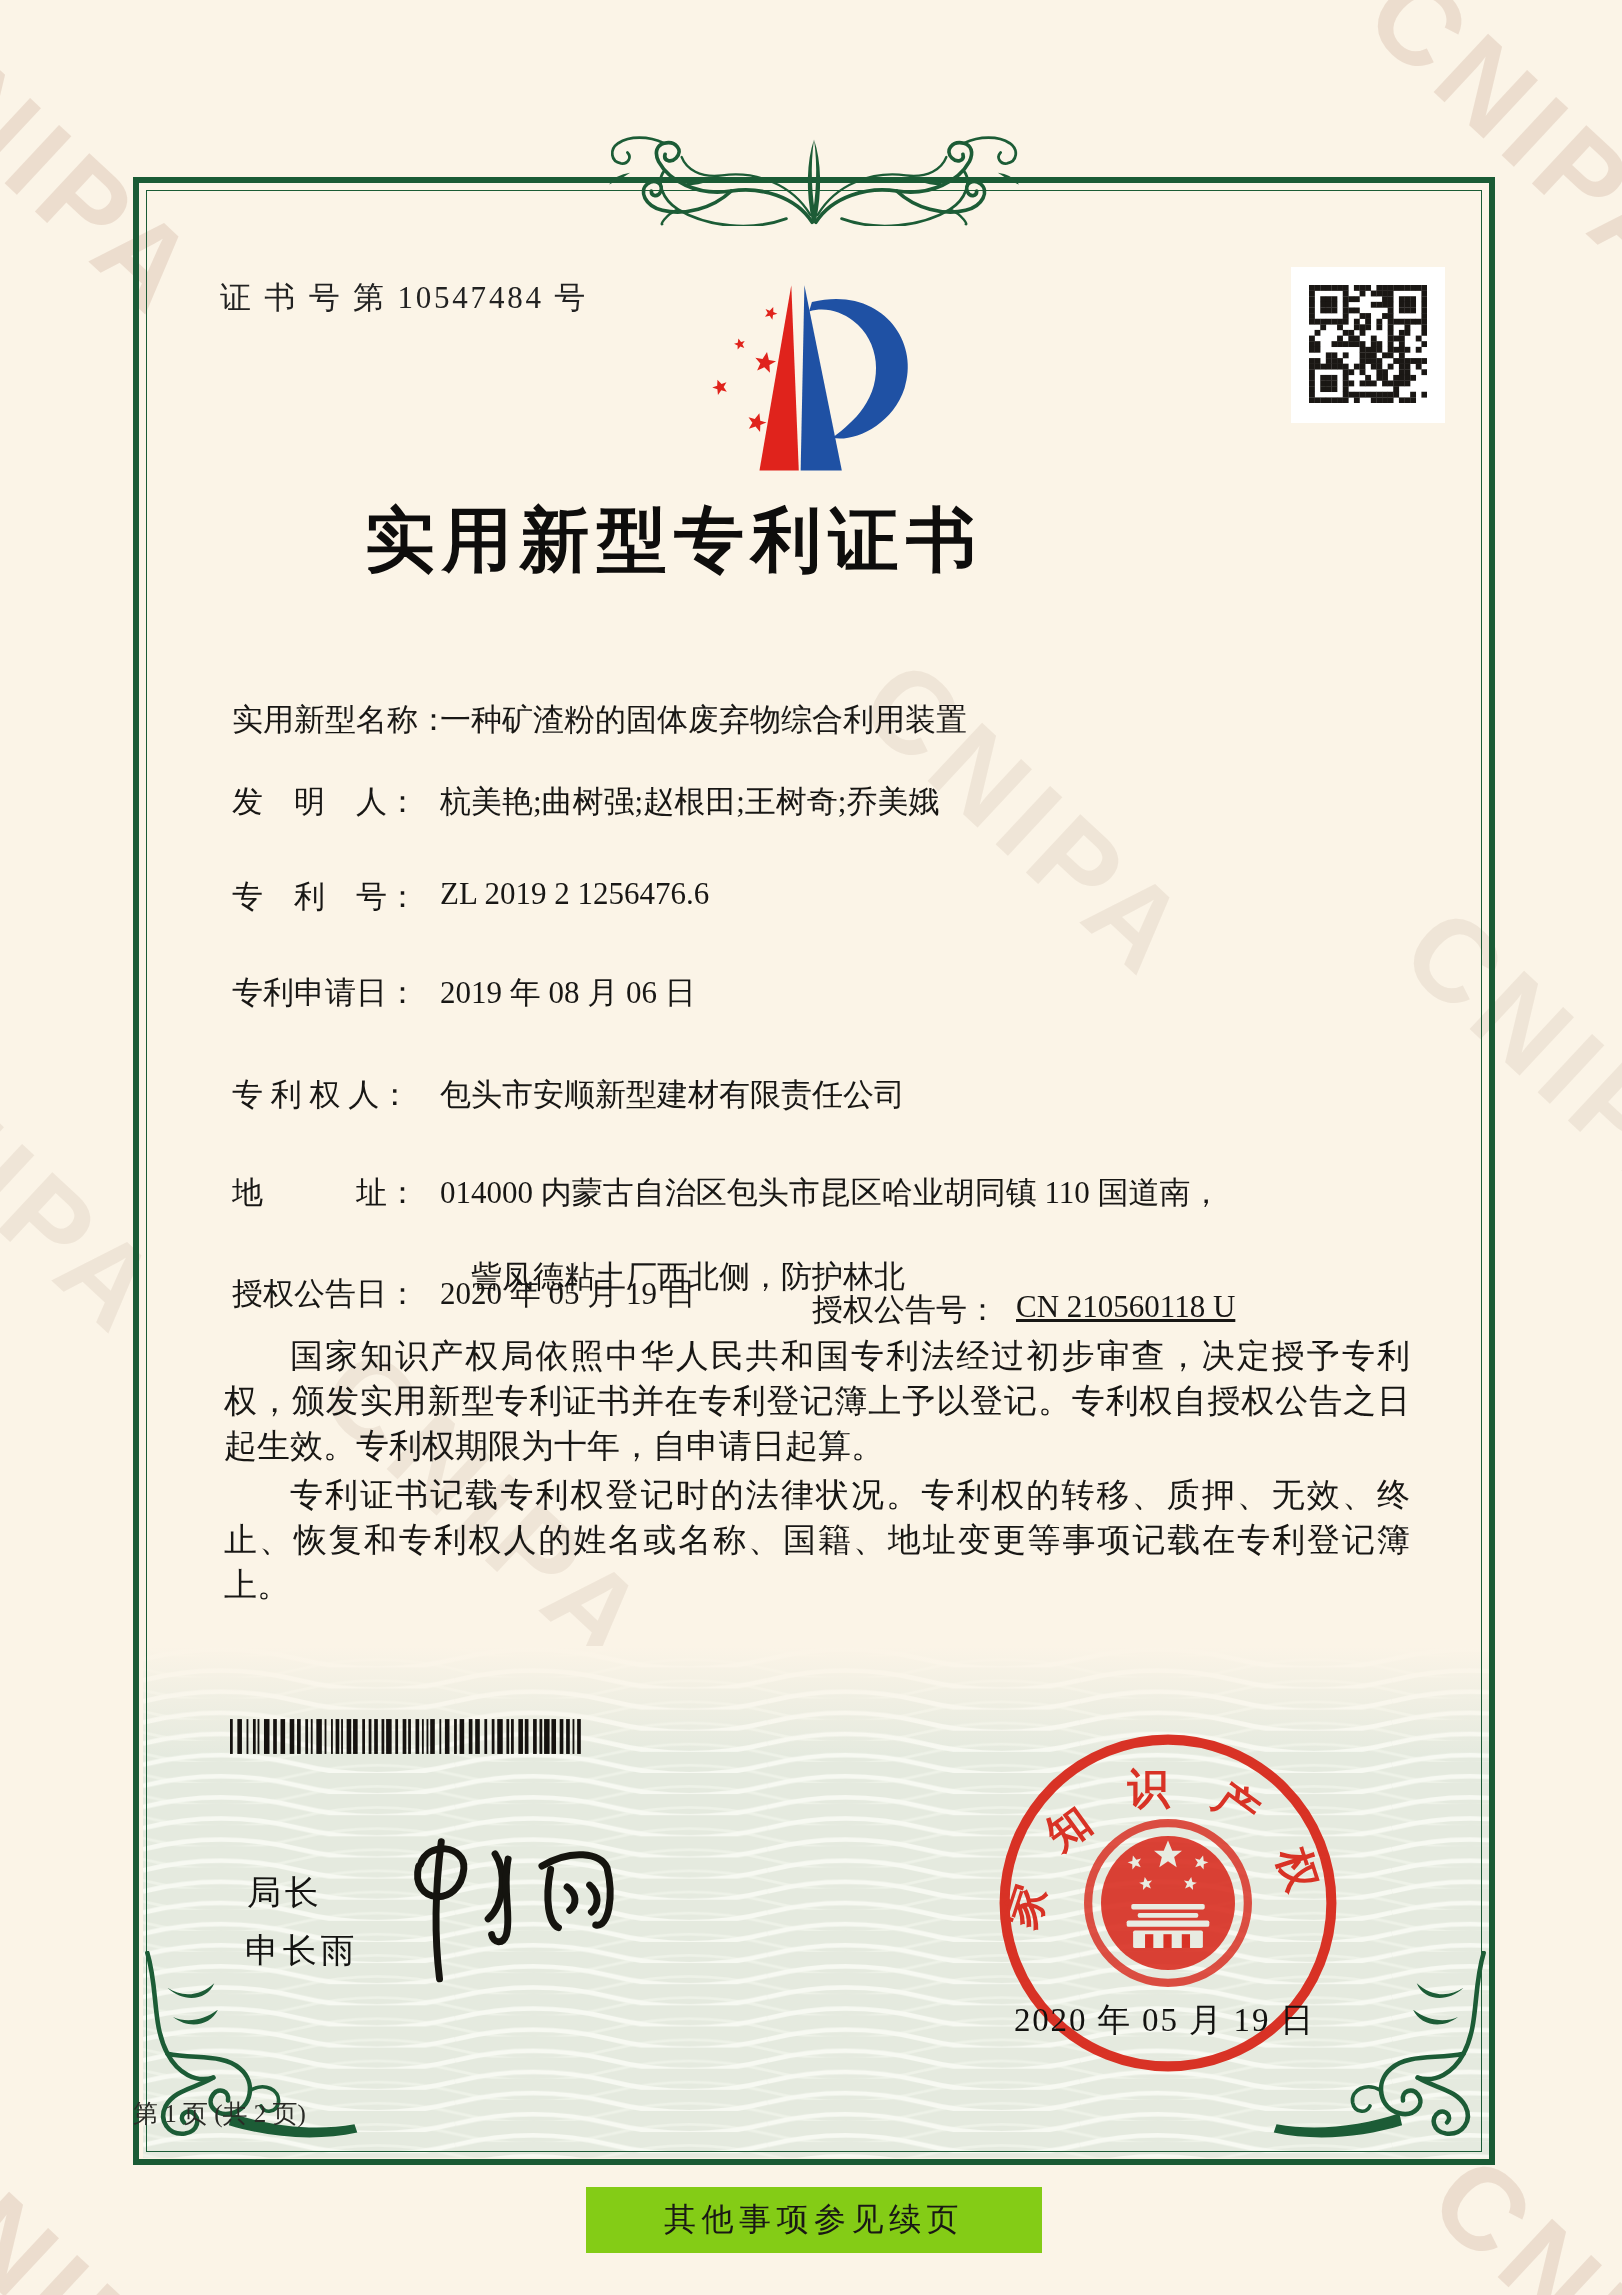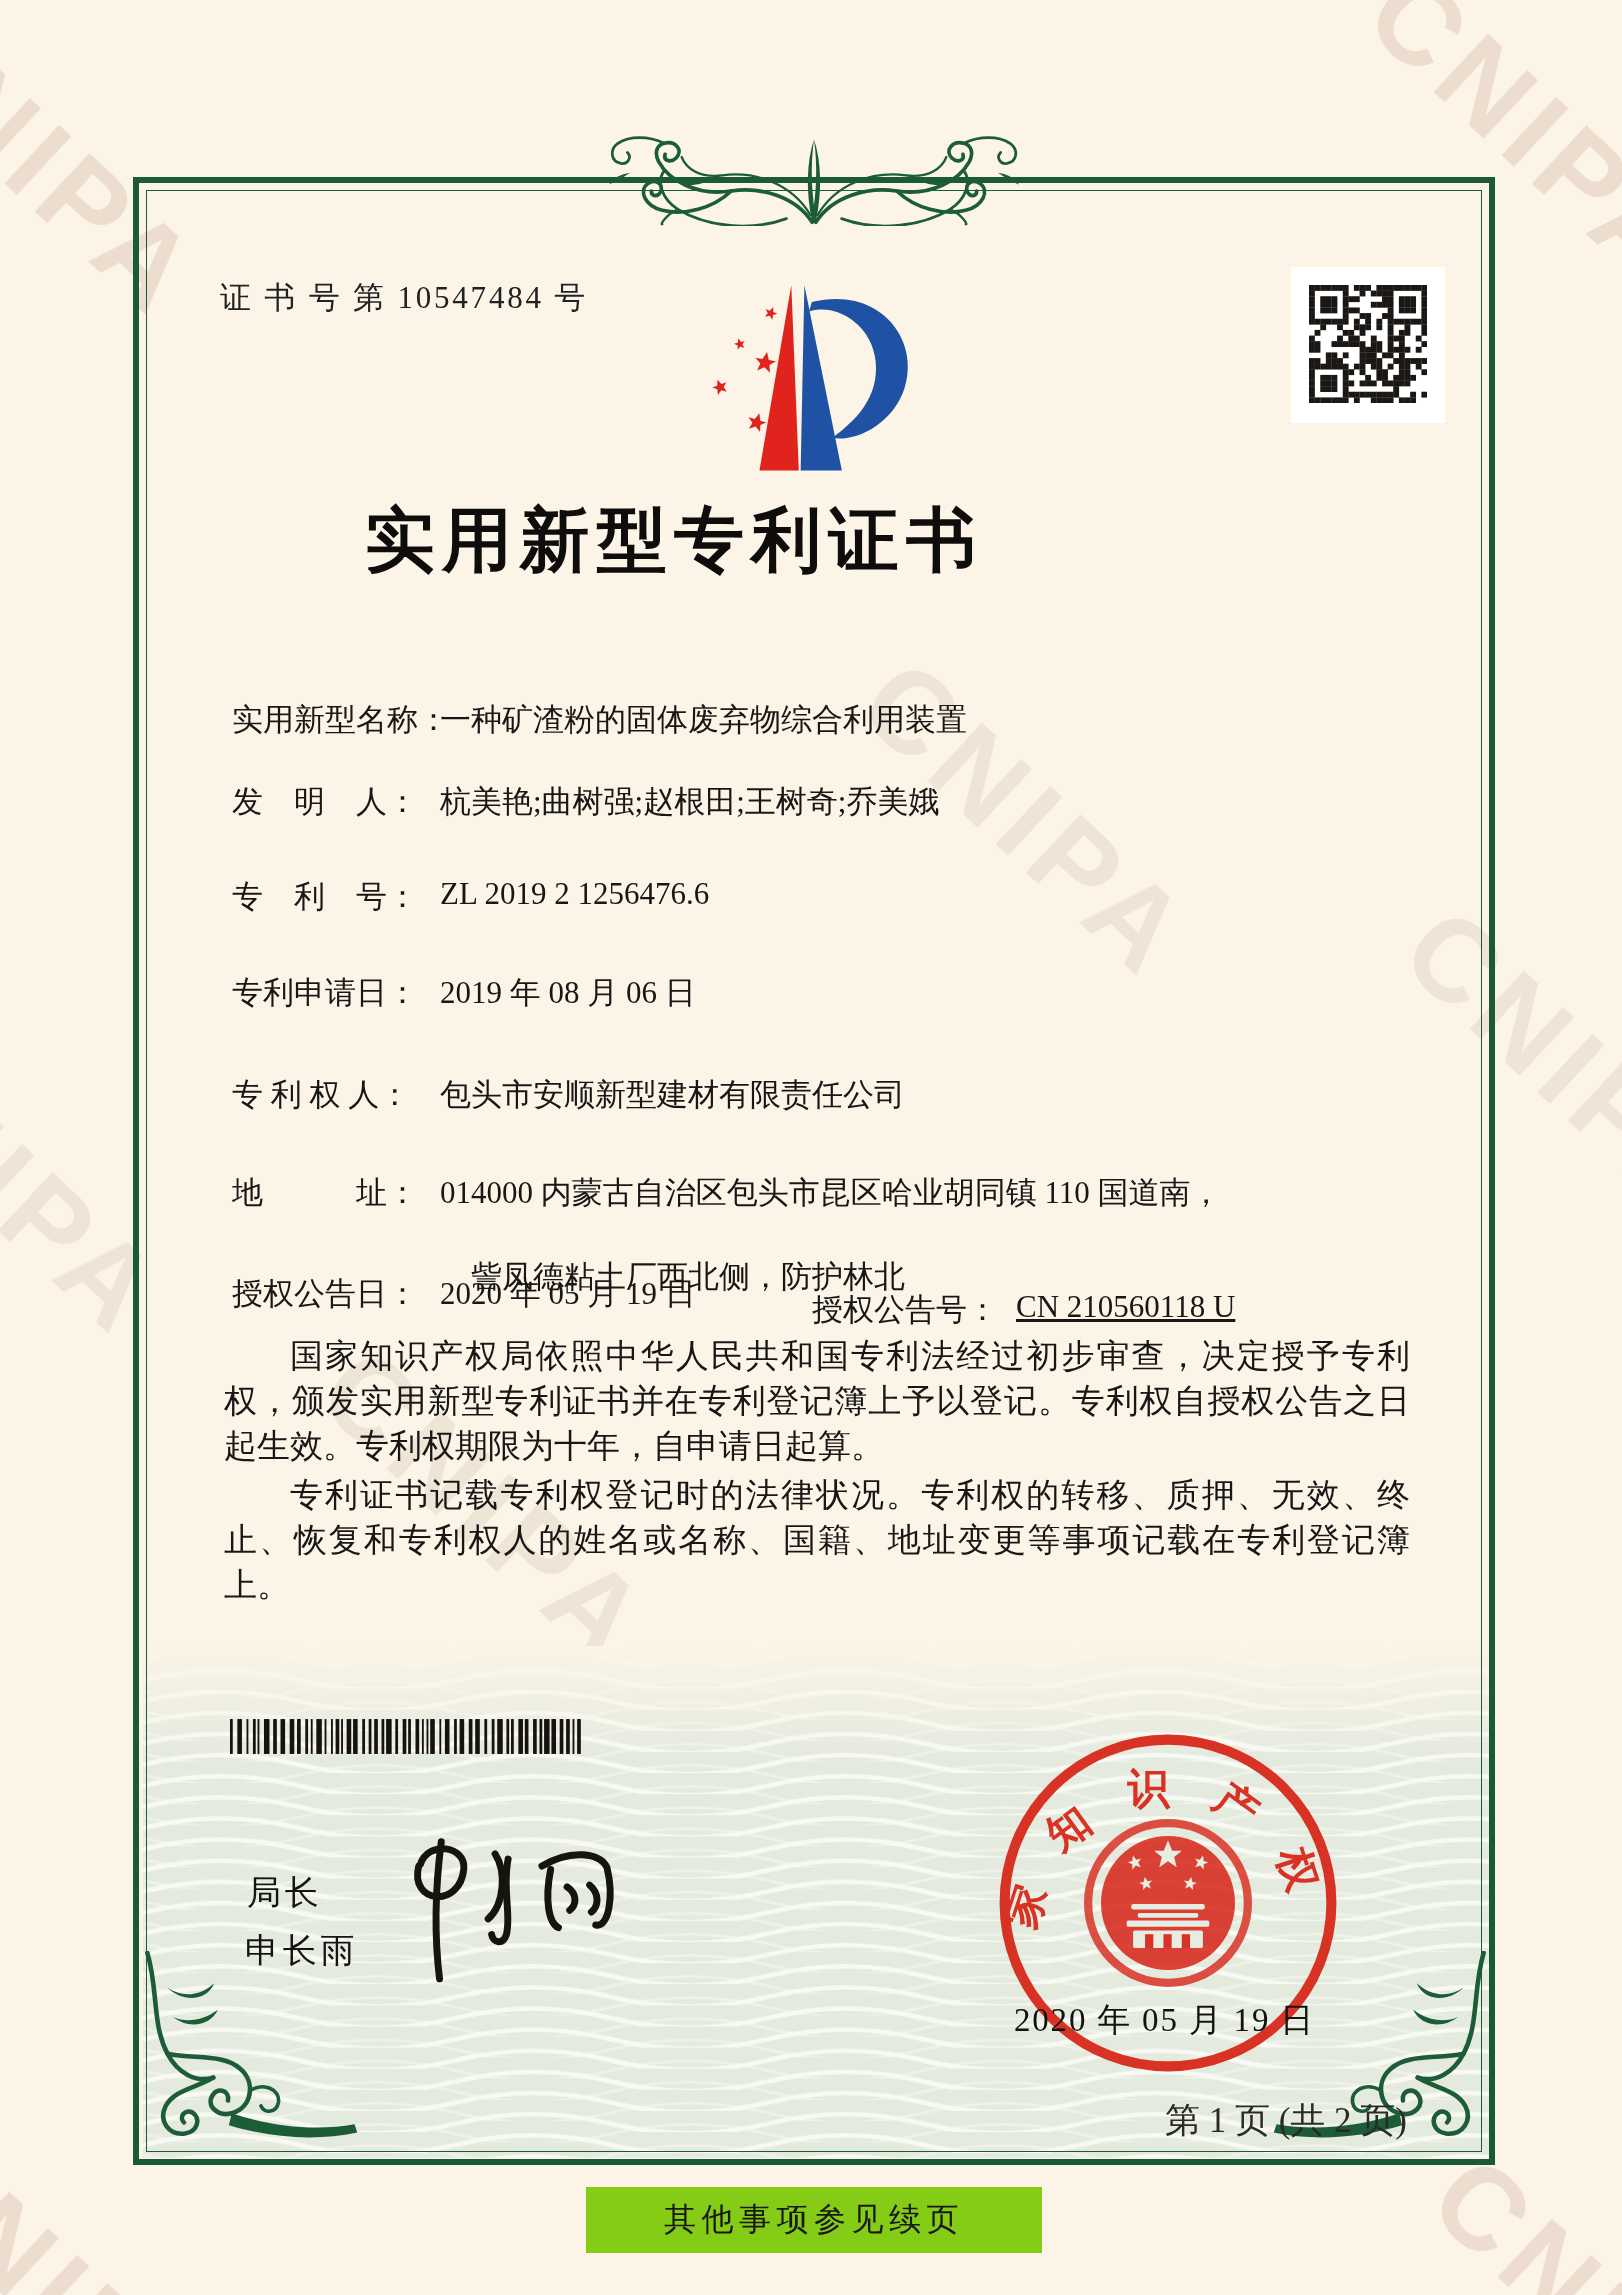--- a/index.html
+++ b/index.html
@@ -28,22 +28,22 @@
   .row .val{position:absolute;left:208px;top:0;white-space:pre;}
   .row .val2l{position:absolute;left:208px;top:0;white-space:pre;line-height:42px;}
   .pair2{position:absolute;left:580px;top:16px;}
   .pair2 .val{left:204px;text-decoration:underline;}
   .bodytext{position:absolute;left:220px;top:1330px;width:1194px;font-size:33px;
             line-height:45px;text-align:justify;color:#181715;}
   .bodytext p{margin:4px;text-indent:2em;}
   .officer{position:absolute;left:227px;font-size:34px;letter-spacing:3.7px;
            font-family:"Liberation Sans","DejaVu Sans",sans-serif;color:#141412;margin-left:20px;}
   .sealdate{position:absolute;left:1014px;top:1998px;font-size:33px;letter-spacing:1.8px;color:#121210;}
-  .pagefoot{position:absolute;left:133px;top:2097px;width:1274px;text-align:right;
-            font-size:35px;color:#2a2a26;}
+  .pagefoot{position:absolute;left:133px;top:2097px;width:1274px;text-align:left;
+            font-size:25px;color:#2a2a26;}
   .contnote{position:absolute;left:133px;top:2187px;width:1362px;text-align:center;}
   .contnote span{display:inline-block;background:#84cc16;padding:11px 78px;font-size:32px;
                  letter-spacing:5.5px;color:#191815;}
   .qrbox{position:absolute;left:1291px;top:267px;width:154px;height:156px;background:#ffffff;}
 </style>
 </head>
 <body>
 
 <div class="page">
 

